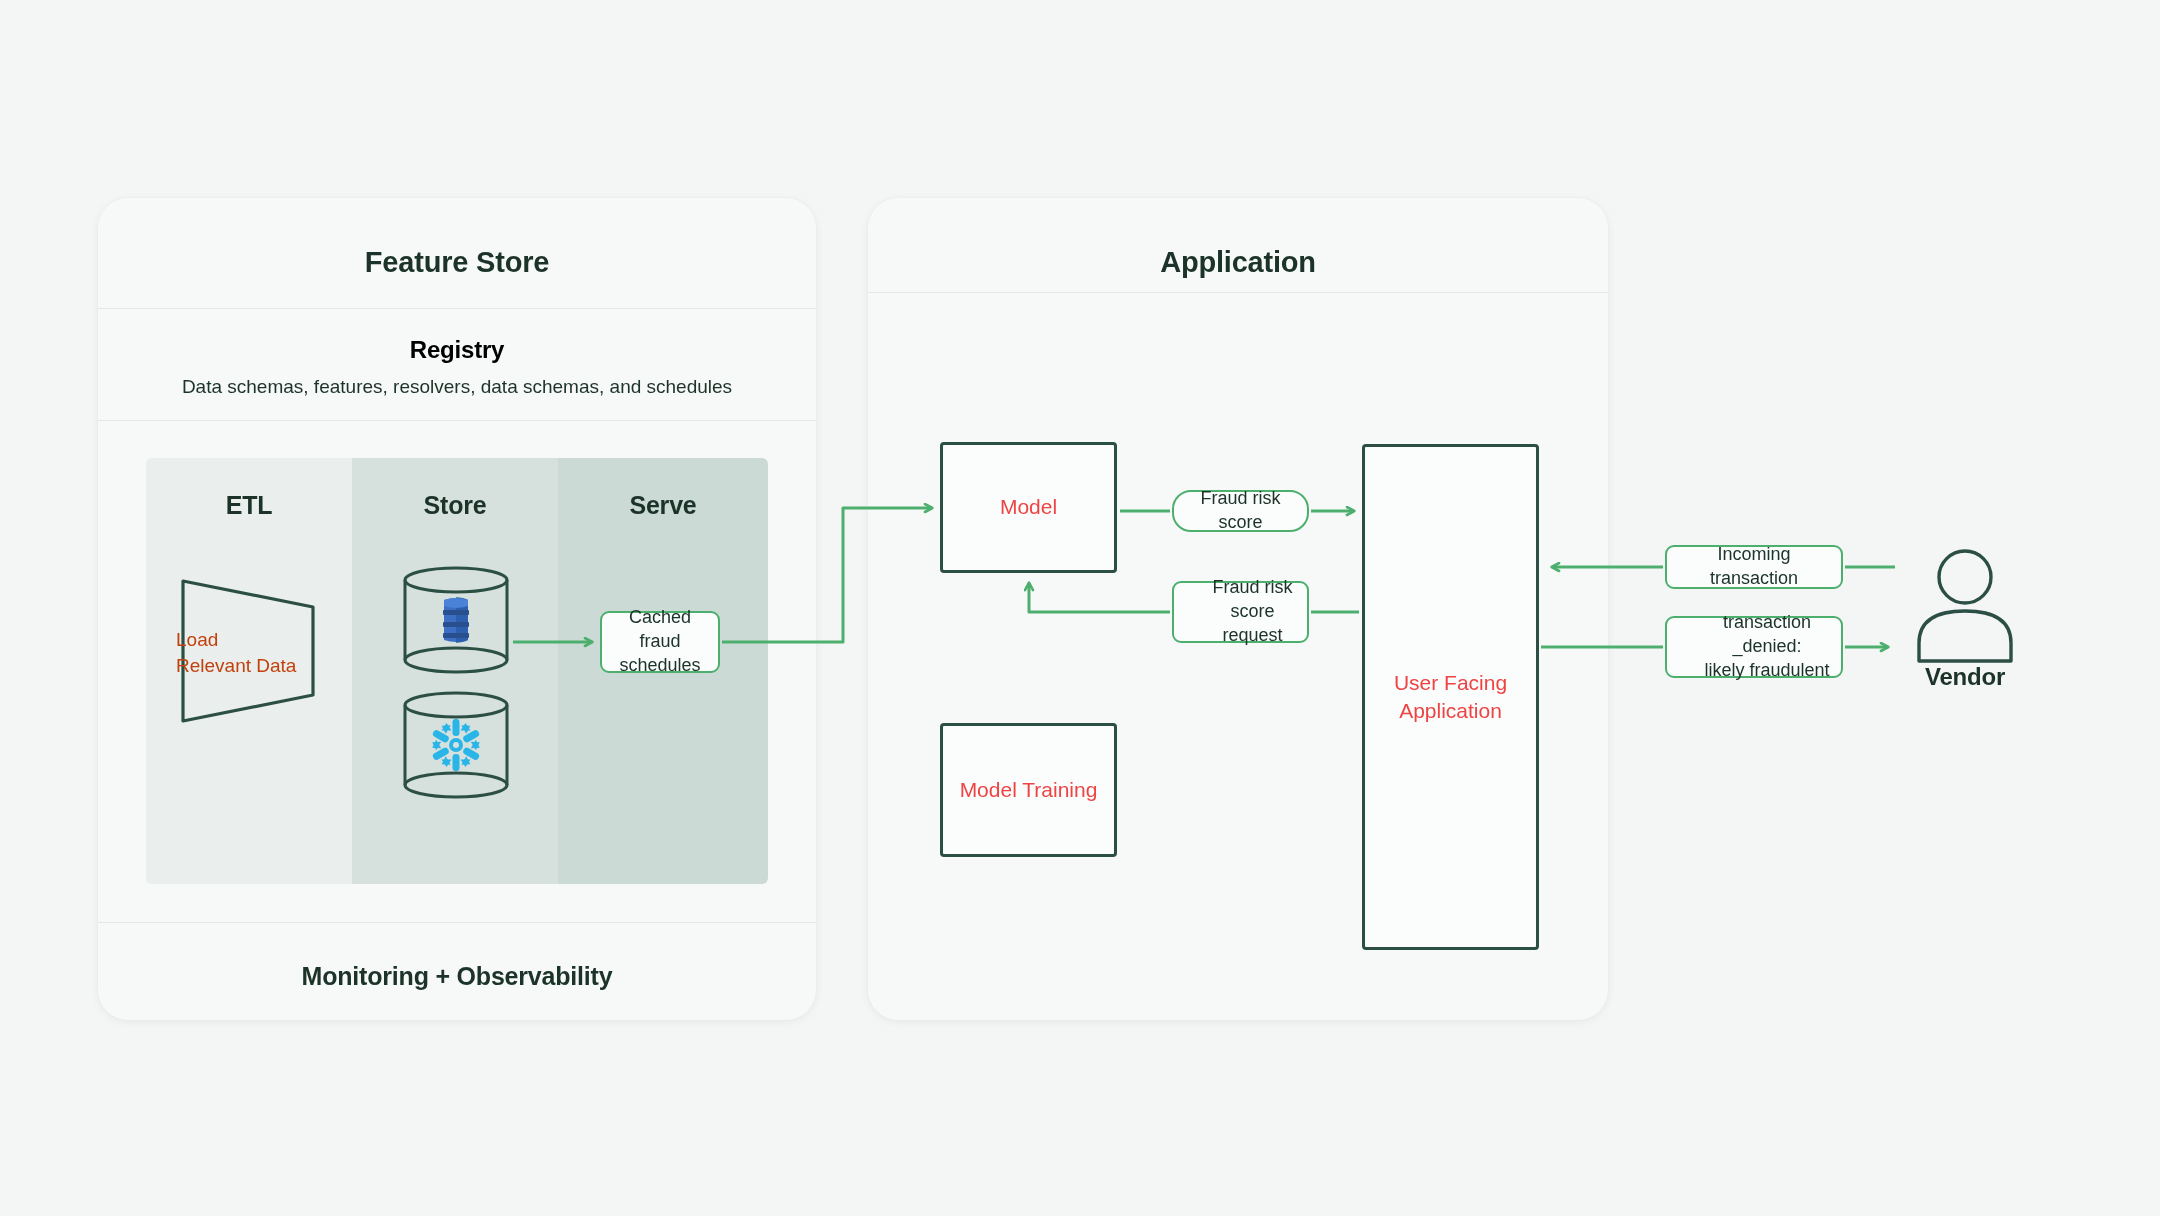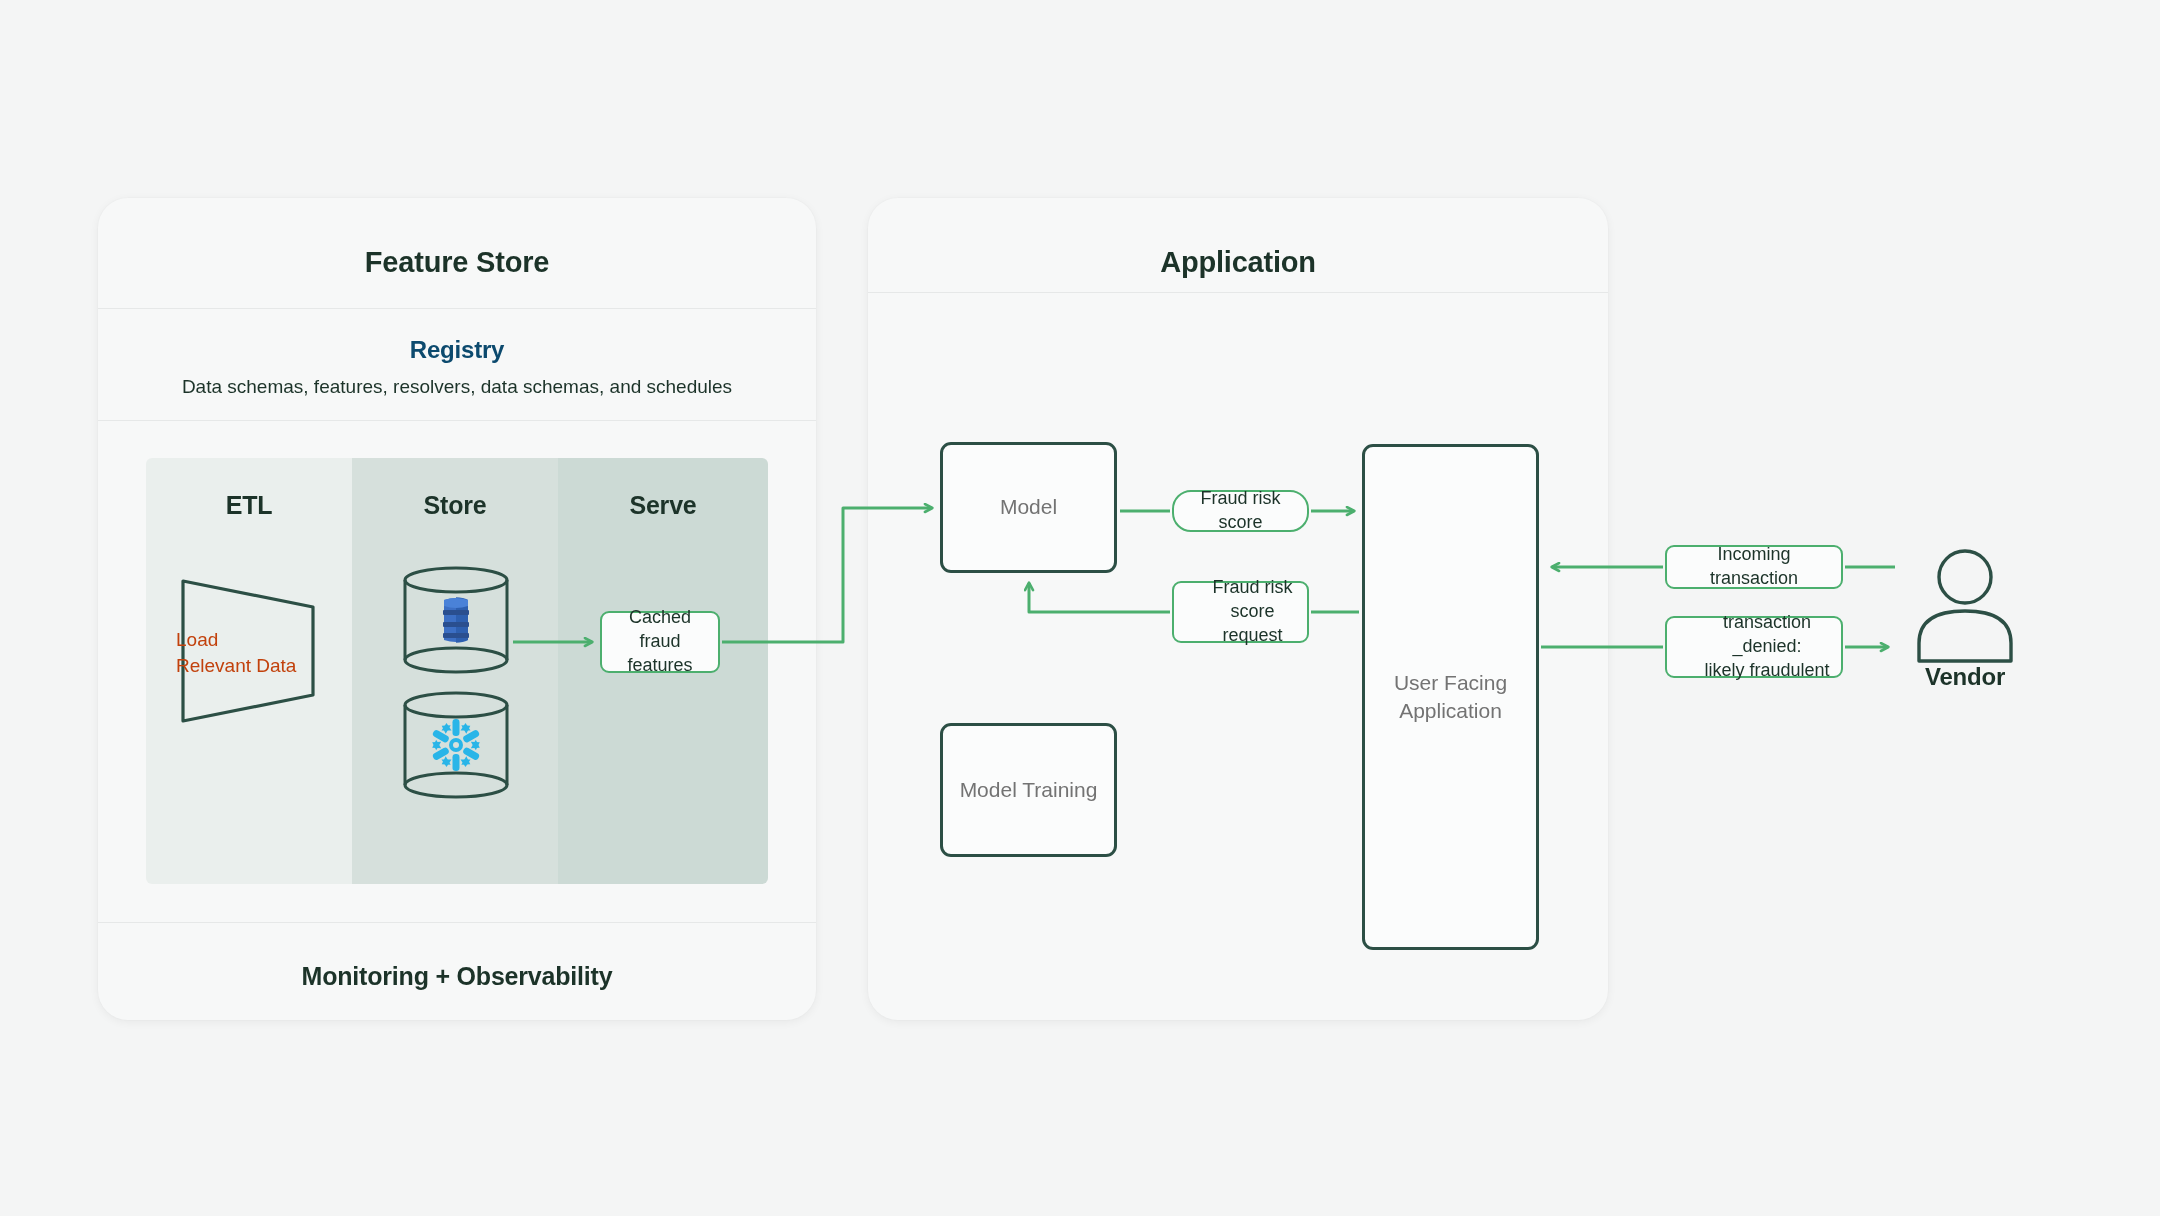--- a/index.html
+++ b/index.html
@@ -30,21 +30,21 @@
   }
   .divider {
     position: absolute; left: 0; width: 100%; height: 1px;
     background: #e6e8e8;
   }
 
   
   .registry-title {
     position: absolute; left: 0; width: 100%;
     text-align: center; font-size: 24px; font-weight: bold;
-    color: #0c4a6e; letter-spacing: -0.2px;
+    color: #000000; letter-spacing: -0.2px;
   }
   .registry-sub {
     position: absolute; left: 0; width: 100%;
     text-align: center; font-size: 19px; color: #1c3329;
   }
 
   .footer-title {
     position: absolute; left: 0; width: 100%;
     text-align: center; font-size: 25px; font-weight: bold;
     color: #1c3329; letter-spacing: -0.2px;
@@ -77,24 +77,24 @@
     position: absolute; left: 0; top: 52px; width: 100%;
     text-align: left; font-size: 19px; color: #c2410c; line-height: 1.35;
   }
 
   .cylinder { position: absolute; }
 
   .node-box {
     position: absolute;
     background: #fbfcfc;
     border: 3px solid #2c4f45;
-    border-radius: 11px;
+    border-radius: 4px;
     display: flex; align-items: center; justify-content: center;
     text-align: center;
-    font-size: 21px; color: #737373; line-height: 1.35;
+    font-size: 21px; color: #ef4444; line-height: 1.35;
   }
 
   .pill {
     position: absolute;
     background: #fbfcfc;
     border: 2.5px solid #4caf6e;
     border-radius: 9px;
     display: flex; align-items: center; justify-content: center;
     text-align: center;
     font-size: 18px; color: #1c3329; line-height: 1.32;
@@ -210,21 +210,21 @@
     </div>
 
     <div class="stage-col serve">
       <div class="stage-label">Serve</div>
     </div>
   </div>
 
   <div class="pill" style="left:600px; top:611px; width:120px; height:62px;">
     <div>
       <span>Cached fraud</span><br>
-      <span>features</span>
+      <span>schedules</span>
     </div>
   </div>
 
   <div class="panel" id="application-panel">
     <div class="panel-title" style="top:48px;">Application</div>
     <div class="divider" style="top:94px;"></div>
   </div>
 
   <div class="node-box" style="left:940px; top:442px; width:177px; height:131px;">
     <span>Model</span>

